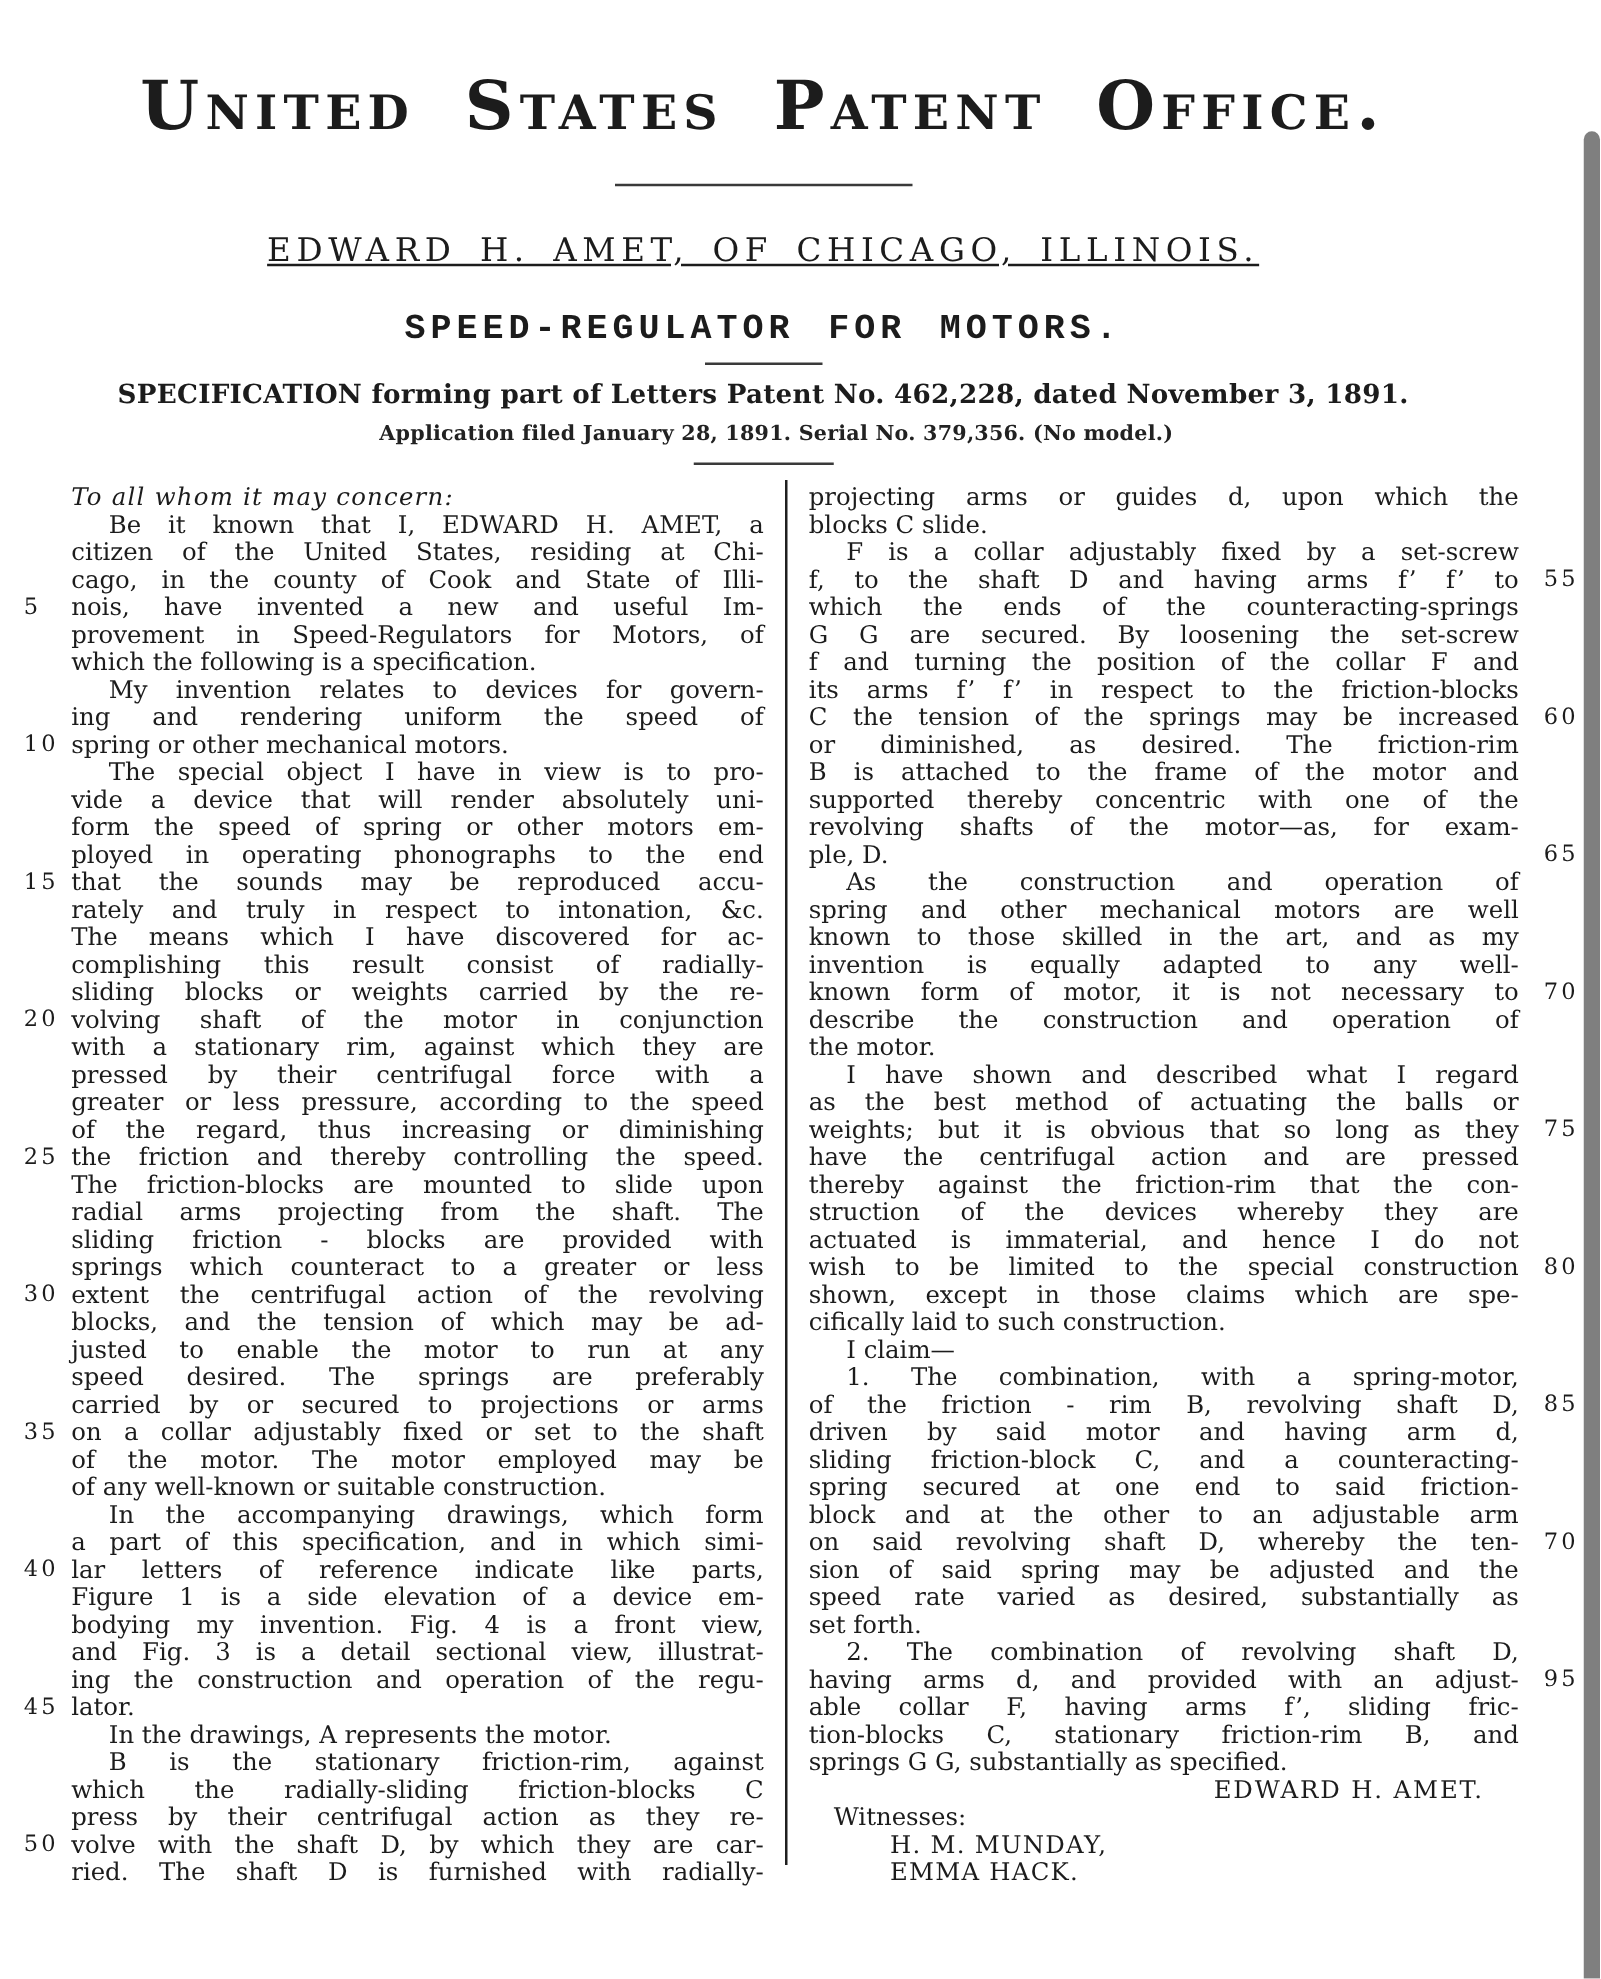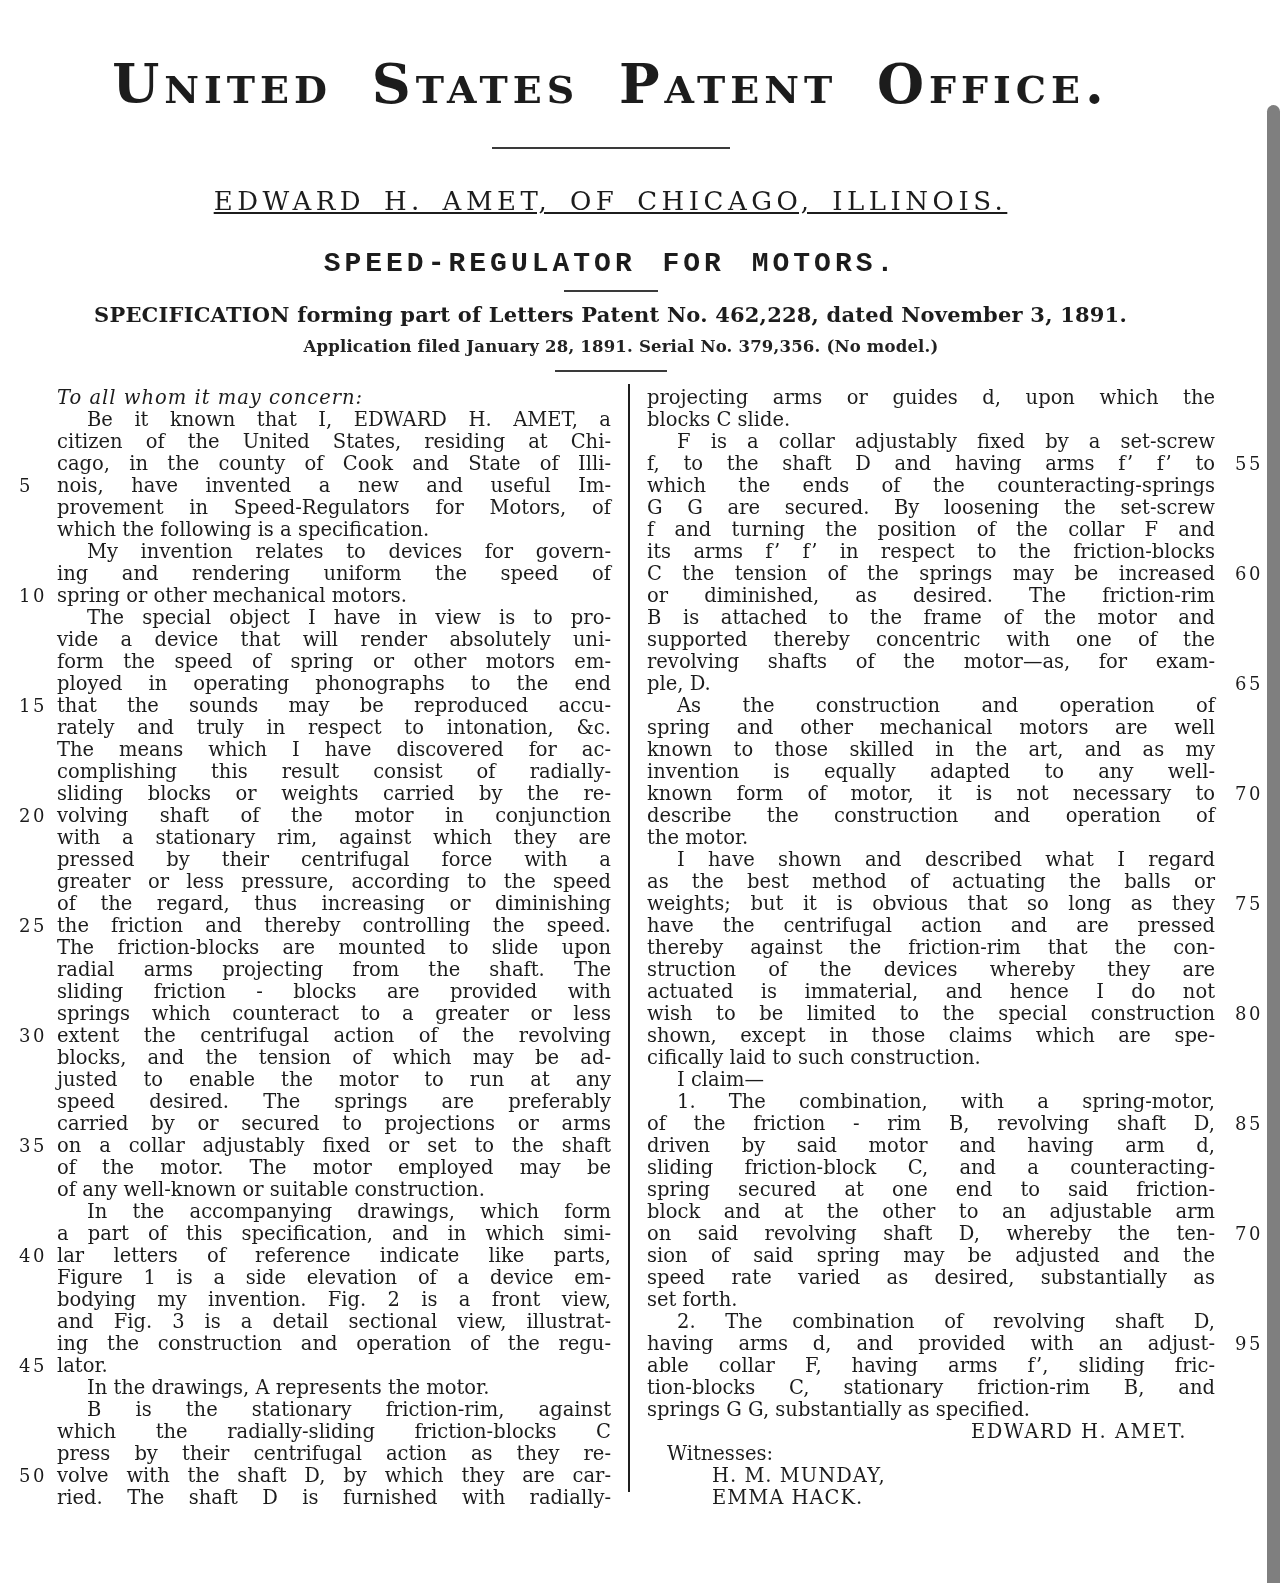--- a/index.html
+++ b/index.html
@@ -93,21 +93,21 @@
       <div class="line">justed to enable the motor to run at any</div>
       <div class="line">speed desired.  The springs are preferably</div>
       <div class="line">carried by or secured to projections or arms</div>
       <div class="line">on a collar adjustably fixed or set to the shaft<span class="lnum">35</span></div>
       <div class="line">of the motor.  The motor employed may be</div>
       <div class="line nj">of any well-known or suitable construction.</div>
       <div class="line ind">In the accompanying drawings, which form</div>
       <div class="line">a part of this specification, and in which simi-</div>
       <div class="line">lar letters of reference indicate like parts,<span class="lnum">40</span></div>
       <div class="line">Figure 1 is a side elevation of a device em-</div>
-      <div class="line">bodying my invention.  Fig. 2 is a front view,</div>
+      <div class="line">bodying my invention.  Fig. 4 is a front view,</div>
       <div class="line">and Fig. 3 is a detail sectional view, illustrat-</div>
       <div class="line">ing the construction and operation of the regu-</div>
       <div class="line nj">lator.<span class="lnum">45</span></div>
       <div class="line nj ind">In the drawings, A represents the motor.</div>
       <div class="line ind">B is the stationary friction-rim, against</div>
       <div class="line">which the radially-sliding friction-blocks C</div>
       <div class="line">press by their centrifugal action as they re-</div>
       <div class="line">volve with the shaft D, by which they are car-<span class="lnum">50</span></div>
       <div class="line">ried.  The shaft D is furnished with radially-</div>
     </div>

